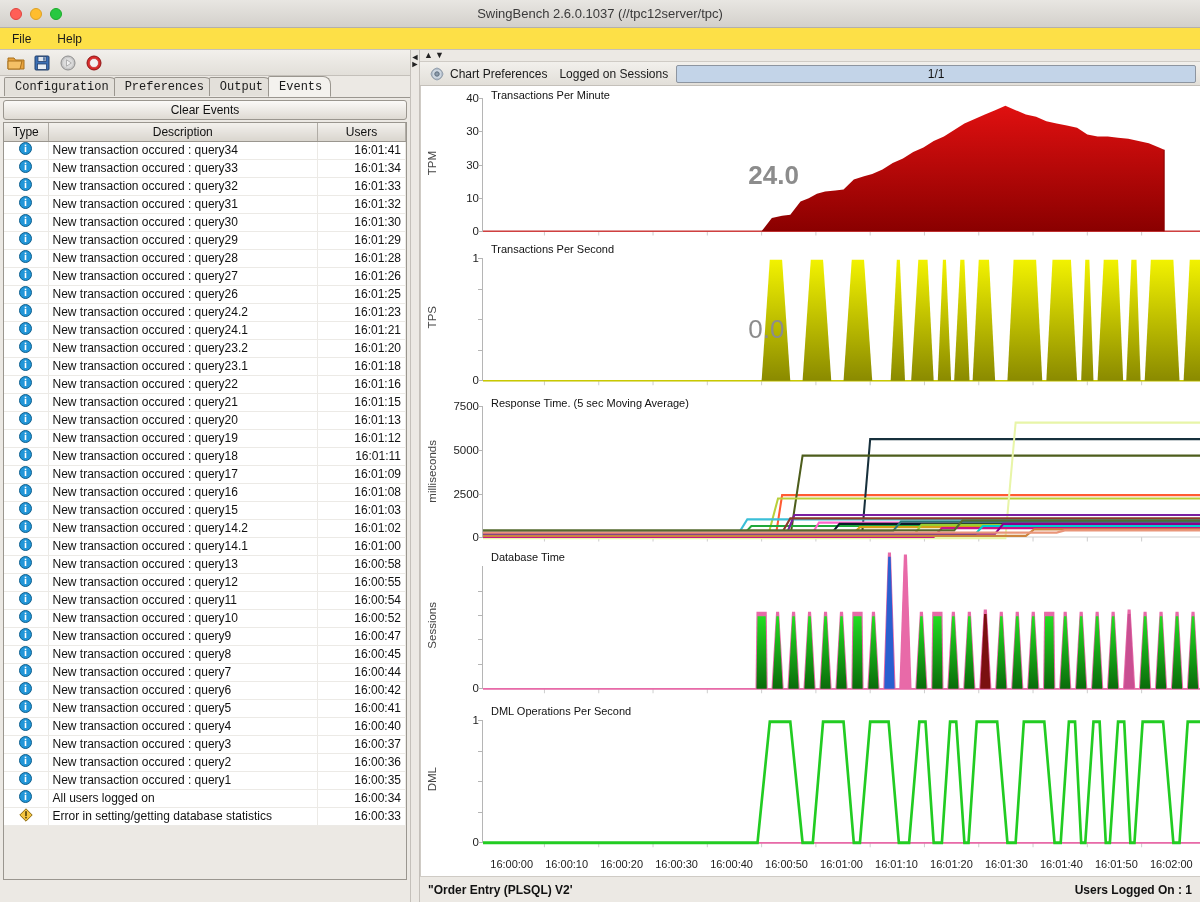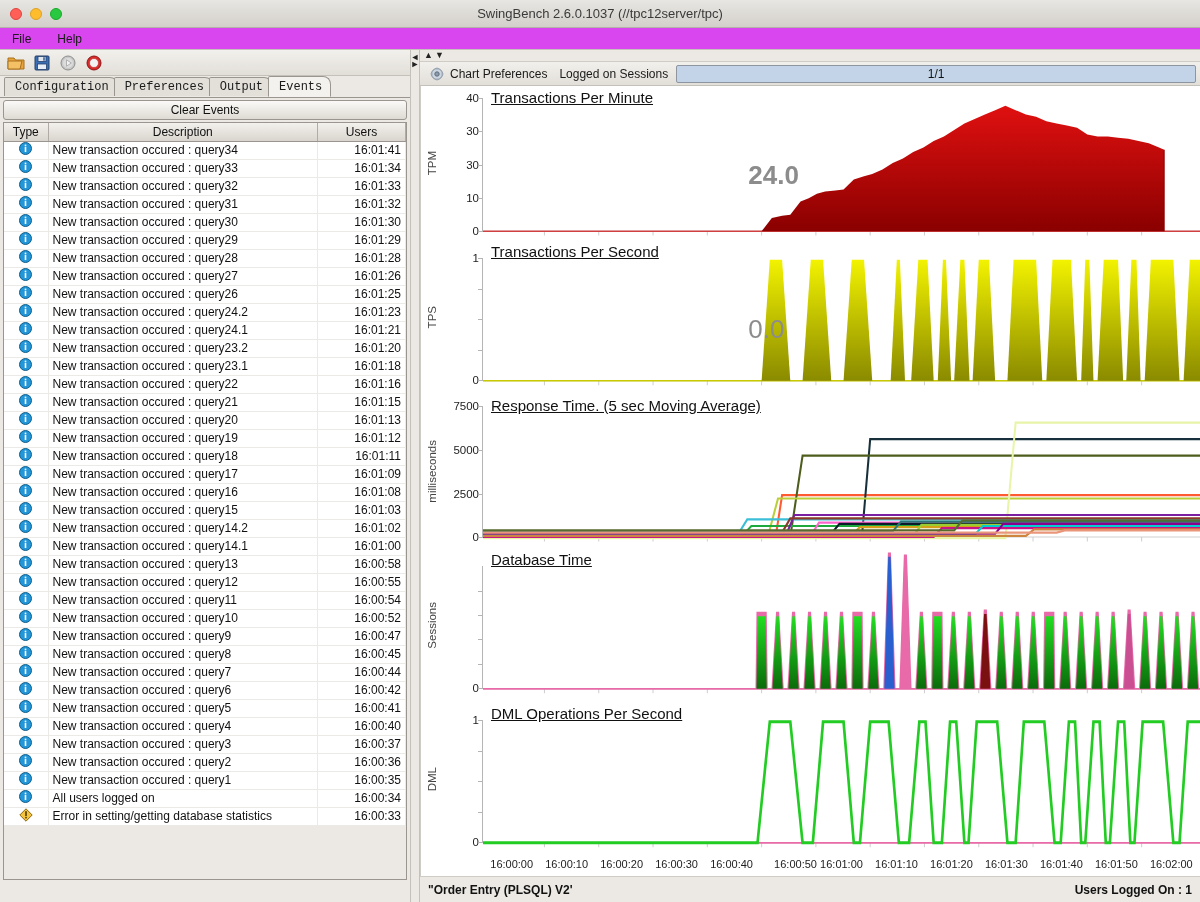--- a/index.html
+++ b/index.html
@@ -26,21 +26,21 @@
   .dot.yellow { background: #ffbd2e; border: 1px solid #dea123; }
   .dot.green  { background: #28c840; border: 1px solid #1aab29; }
   .title-text {
     position: absolute; left: 0; right: 0; text-align: center;
     font-size: 13px; color: #3a3a3a;
   }
 
   
   .menubar {
     height: 22px; flex: 0 0 22px;
-    background: #d946ef; border-bottom: 1px solid #c4c0ba;
+    background: #fde047; border-bottom: 1px solid #c4c0ba;
     display: flex; align-items: center; padding-left: 8px; gap: 18px;
   }
   .menu-item { font-size: 12px; color: #1a1a1a; padding: 2px 4px; cursor: default; }
 
   
   .body-row { flex: 1 1 auto; display: flex; min-height: 0; }
 
   
   .left-panel {
     width: 410px; flex: 0 0 410px; display: flex; flex-direction: column;
@@ -161,21 +161,21 @@
   }
   .ytick-col { width: 40px; flex: 0 0 40px; position: relative; }
   .ytick {
     position: absolute; right: 4px; transform: translateY(-50%);
     font-size: 11.5px; color: #222; white-space: nowrap;
   }
   .plot { flex: 1 1 auto; position: relative; min-width: 0; overflow: hidden; }
   .plot svg { display: block; width: 100%; height: 100%; }
   .plot-title {
     position: absolute; left: 8px; top: 3px;
-    font-size: 15px; color: #111; pointer-events: none; text-decoration: underline;
+    font-size: 11px; color: #111; pointer-events: none;
   }
   .plot-overlay {
     position: absolute; font-size: 26px; color: #8c8c8c; pointer-events: none;
   }
   .axis-strip { height: 20px; flex: 0 0 20px; display: flex; }
   .axis-spacer { width: 62px; flex: 0 0 62px; }
   .axis-ticks { flex: 1 1 auto; position: relative; }
   .axis-tick {
     position: absolute; transform: translateX(-50%);
     font-size: 11px; color: #222; top: 2px; white-space: nowrap;
@@ -964,21 +964,21 @@
         </div>
 
         <div class="axis-strip">
           <div class="axis-spacer"></div>
           <div class="axis-ticks" id="xaxis-ticks">
               <span class="axis-tick" style="left: 4%;">16:00:00</span>
               <span class="axis-tick" style="left: 11.6667%;">16:00:10</span>
               <span class="axis-tick" style="left: 19.3333%;">16:00:20</span>
               <span class="axis-tick" style="left: 27%;">16:00:30</span>
               <span class="axis-tick" style="left: 34.6667%;">16:00:40</span>
-              <span class="axis-tick" style="left: 42.3333%; margin-left: 9px;">16:00:50</span>
+              <span class="axis-tick" style="left: 42.3333%;">16:00:50</span>
               <span class="axis-tick" style="left: 50%;">16:01:00</span>
               <span class="axis-tick" style="left: 57.6667%;">16:01:10</span>
               <span class="axis-tick" style="left: 65.3333%;">16:01:20</span>
               <span class="axis-tick" style="left: 73%;">16:01:30</span>
               <span class="axis-tick" style="left: 80.6667%;">16:01:40</span>
               <span class="axis-tick" style="left: 88.3333%;">16:01:50</span>
               <span class="axis-tick" style="left: 96%;">16:02:00</span>
             </div>
         </div>
       </div>

